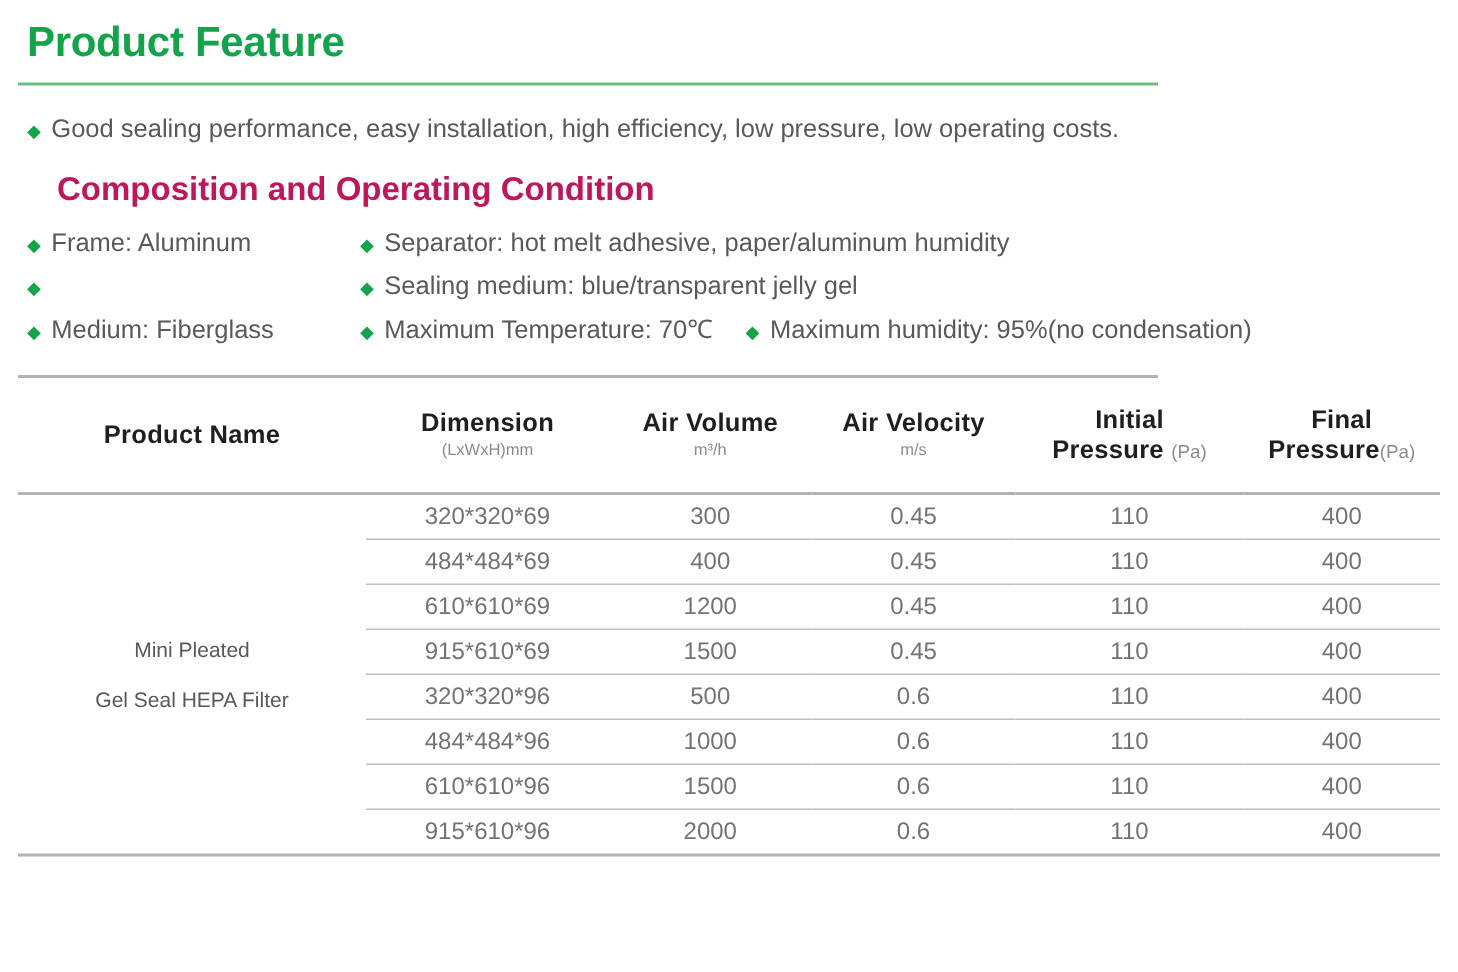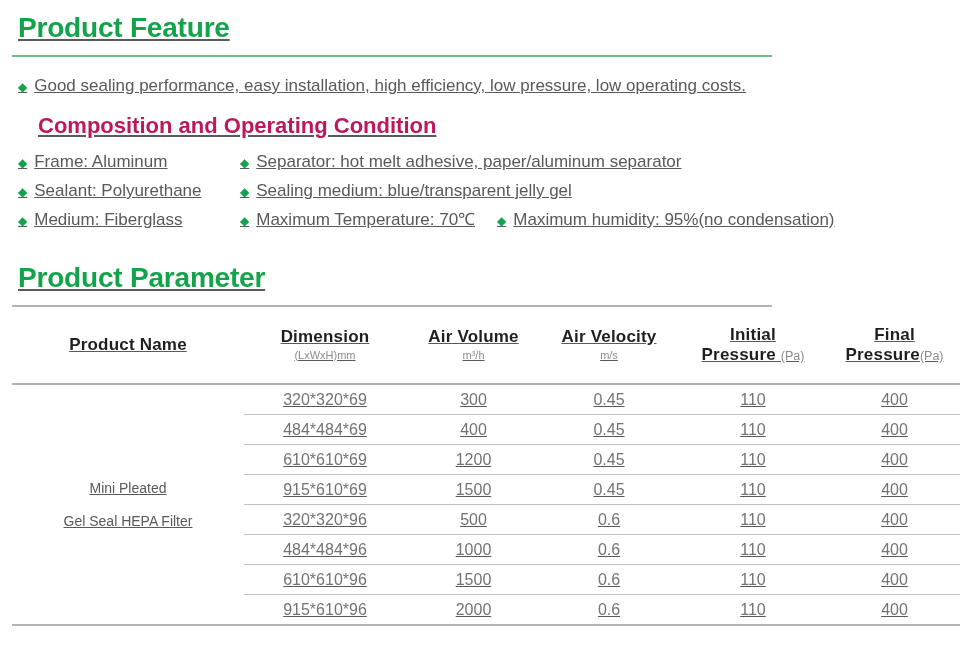--- a/index.html
+++ b/index.html
@@ -13,21 +13,20 @@
     font-family: "Liberation Sans", sans-serif;
     color: #595959;
     overflow: hidden;
   }
   .page {
     position: relative;
     width: 784px;
     height: 648px;
     box-sizing: border-box;
     padding: 0 12px;
-    text-decoration: underline;
   }
 
   
   .section-heading {
     font-size: 28px;
     font-weight: bold;
     color: #13a34a;
     letter-spacing: -0.2px;
     line-height: 1;
     padding: 14px 0 0 6px;
@@ -182,28 +181,27 @@
 
   <div class="cond-grid">
 
     <div class="cond-row">
       <div class="cond-cell cond-col-1">
         <span class="diamond">◆</span>
         <span>Frame: Aluminum</span>
       </div>
       <div class="cond-cell cond-col-2">
         <span class="diamond">◆</span>
-        <span>Separator: hot melt adhesive, paper/aluminum separator</span>
+        <span>Separator: hot melt adhesive, paper/aluminum humidity</span>
       </div>
     </div>
 
     <div class="cond-row">
       <div class="cond-cell cond-col-1">
         <span class="diamond">◆</span>
-        <span>Sealant: Polyurethane</span>
       </div>
       <div class="cond-cell cond-col-2">
         <span class="diamond">◆</span>
         <span>Sealing medium: blue/transparent jelly gel</span>
       </div>
     </div>
 
     <div class="cond-row">
       <div class="cond-cell cond-col-1">
         <span class="diamond">◆</span>
@@ -215,21 +213,20 @@
       </div>
       <div class="cond-cell cond-col-3">
         <span class="diamond">◆</span>
         <span>Maximum humidity: 95%(no condensation)</span>
       </div>
     </div>
 
   </div>
 
   <div class="param-heading-wrap">
-    <h1 class="section-heading">Product Parameter</h1>
     <div class="rule-gray"></div>
   </div>
 
   <table class="params">
     <colgroup>
       <col class="c-name">
         <col class="c-dim">
         <col class="c-vol">
       <col class="c-vel">
         <col class="c-ip">

